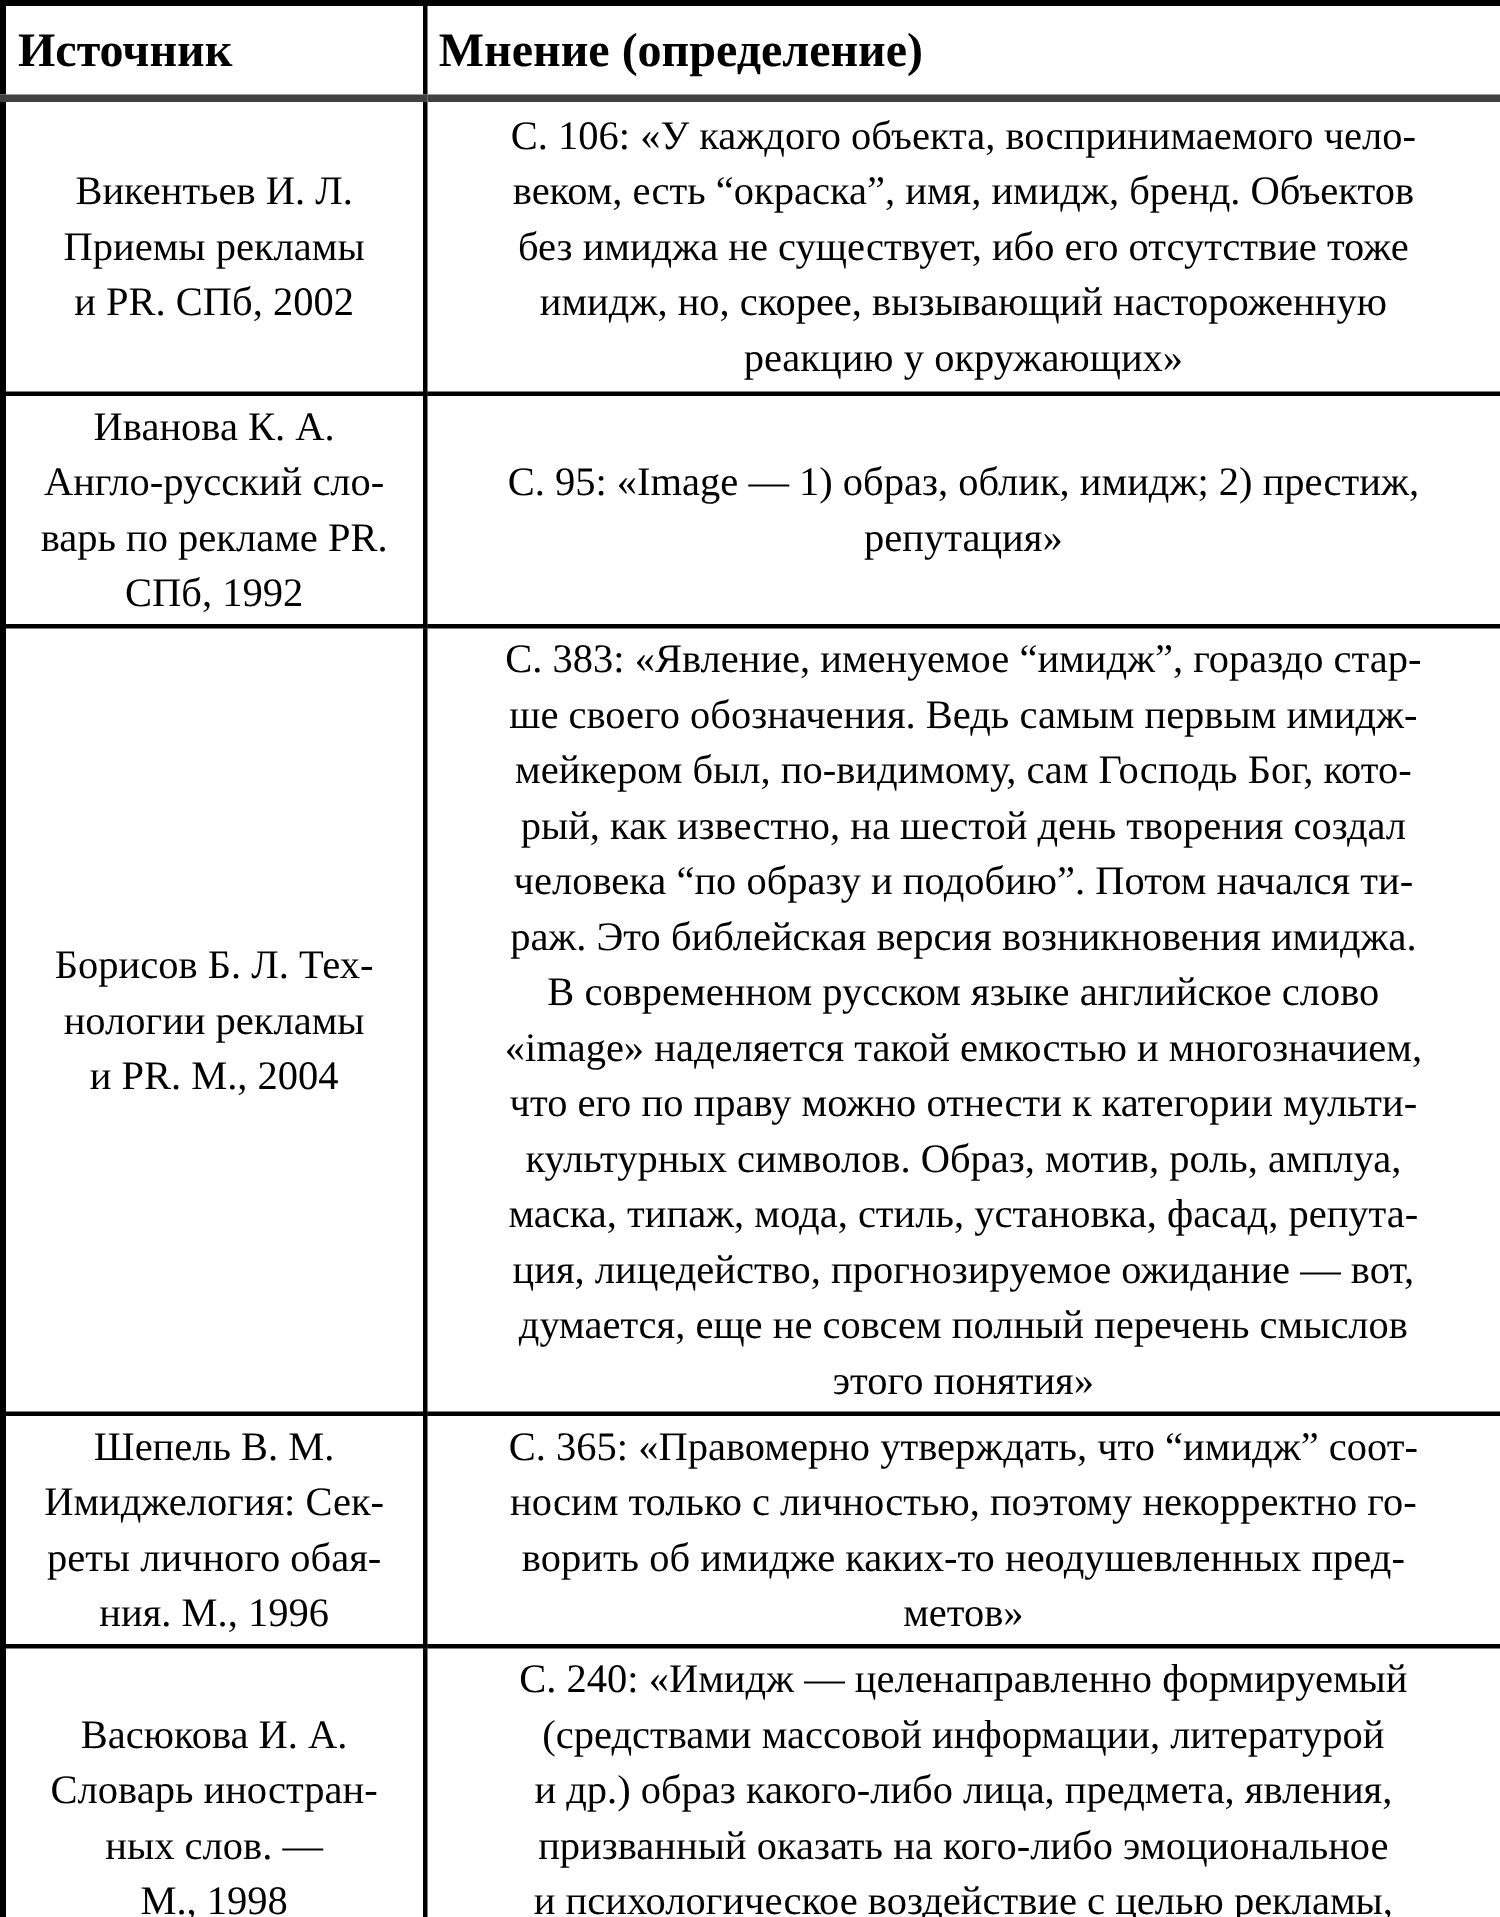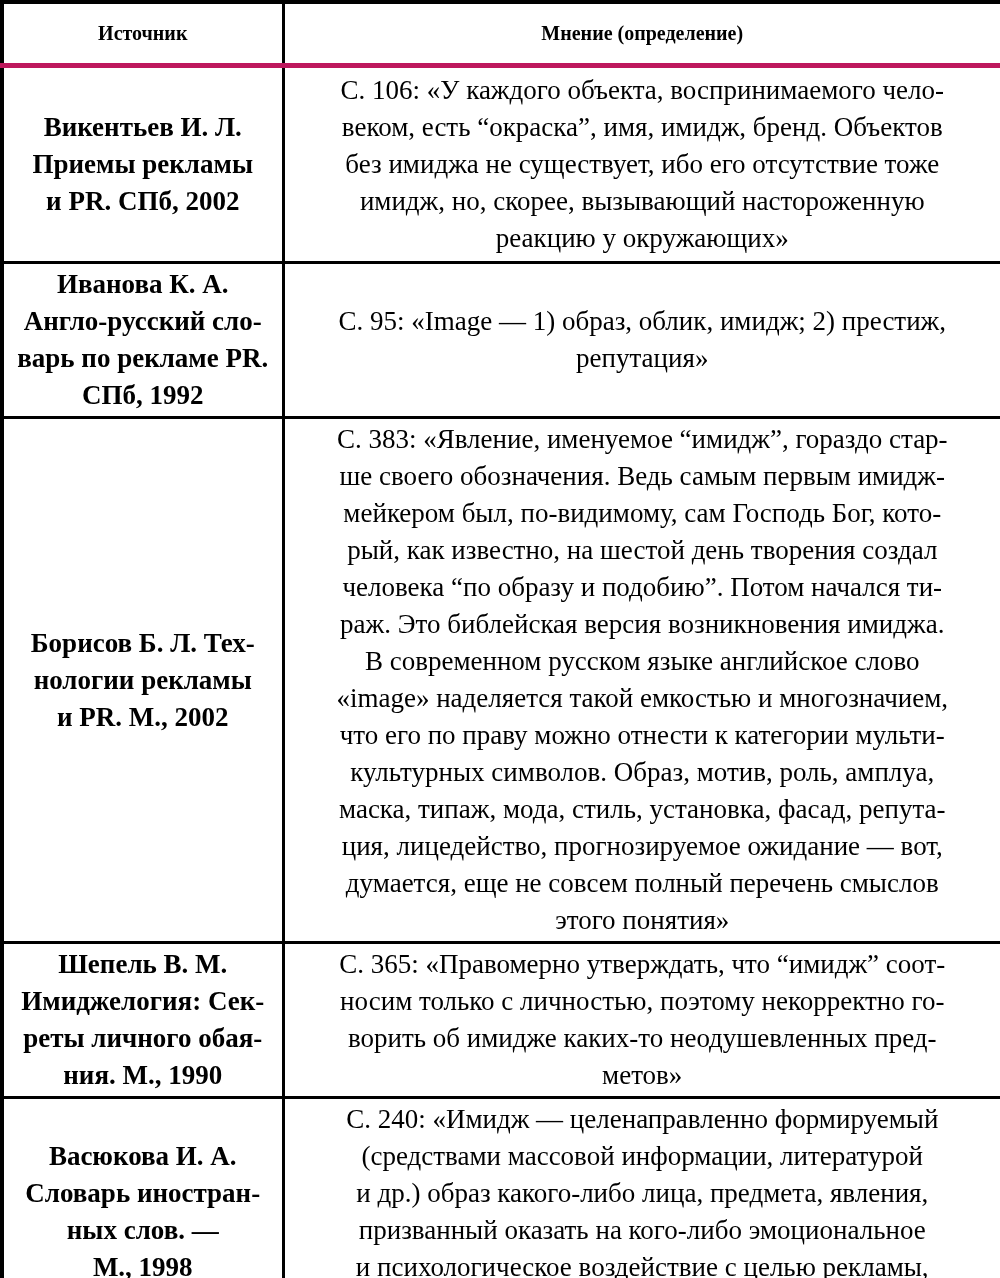--- a/index.html
+++ b/index.html
@@ -28,33 +28,33 @@
   }
   col.col-source  { width: 281px; }
   col.col-opinion { width: 719px; }
   th, td {
     border: 3px solid #000000;
     padding: 2px 8px;
     vertical-align: middle;
     overflow: hidden;
   }
   th {
-    font-size: 20px;
+    font-size: 32px;
     font-weight: bold;
-    text-align: center;
-    border-bottom: 5px solid #be185d;
+    text-align: left;
+    border-bottom: 5px solid #404040;
     height: 55px;
   }
   td {
     font-size: 27px;
     line-height: 37px;
     text-align: center;
     white-space: pre-line;
   }
-  td.src { padding: 2px 4px; font-weight: bold; }
+  td.src { padding: 2px 4px; }
   td.op  { padding: 2px 10px; }
   
   tbody tr:nth-child(1) { height: 197px; }
   tbody tr:nth-child(2) { height: 146px; }
   tbody tr:nth-child(3) { height: 512px; }
   tbody tr:nth-child(4) { height: 143px; }
   tbody tr:nth-child(5) { height: 207px; }
 </style>
 </head>
 <body>
@@ -86,41 +86,41 @@
         <td class="src">Иванова К. А.
 Англо-русский сло-
 варь по рекламе PR.
 СПб, 1992</td>
         <td class="op">С. 95: «Image — 1) образ, облик, имидж; 2) престиж,
 репутация»</td>
       </tr>
       <tr>
         <td class="src">Борисов Б. Л. Тех-
 нологии рекламы
-и PR. М., 2002</td>
+и PR. М., 2004</td>
         <td class="op">С. 383: «Явление, именуемое “имидж”, гораздо стар-
 ше своего обозначения. Ведь самым первым имидж-
 мейкером был, по-видимому, сам Господь Бог, кото-
 рый, как известно, на шестой день творения создал
 человека “по образу и подобию”. Потом начался ти-
 раж. Это библейская версия возникновения имиджа.
 В современном русском языке английское слово
 «image» наделяется такой емкостью и многозначием,
 что его по праву можно отнести к категории мульти-
 культурных символов. Образ, мотив, роль, амплуа,
 маска, типаж, мода, стиль, установка, фасад, репута-
 ция, лицедейство, прогнозируемое ожидание — вот,
 думается, еще не совсем полный перечень смыслов
 этого понятия»</td>
       </tr>
       <tr>
         <td class="src">Шепель В. М.
 Имиджелогия: Сек-
 реты личного обая-
-ния. М., 1990</td>
+ния. М., 1996</td>
         <td class="op">С. 365: «Правомерно утверждать, что “имидж” соот-
 носим только с личностью, поэтому некорректно го-
 ворить об имидже каких-то неодушевленных пред-
 метов»</td>
       </tr>
       <tr>
         <td class="src">Васюкова И. А.
 Словарь иностран-
 ных слов. —
 М., 1998</td>

